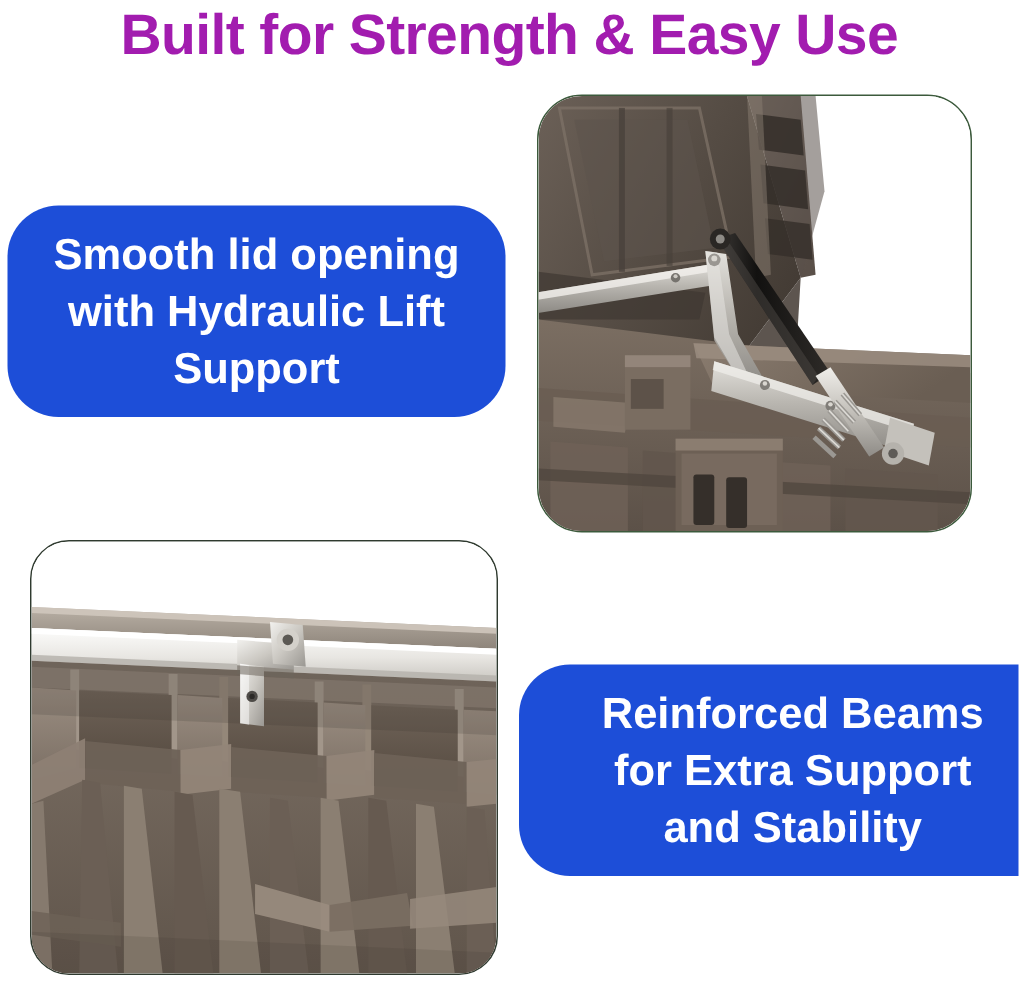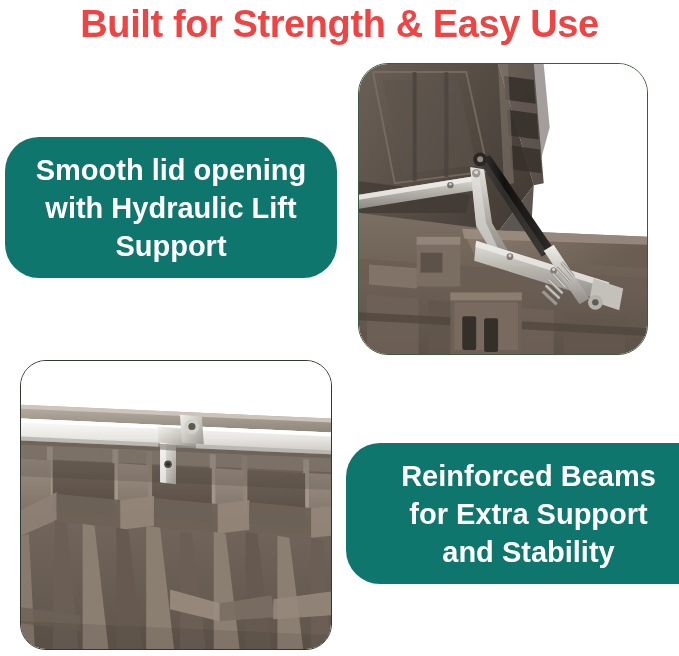--- a/index.html
+++ b/index.html
@@ -15,32 +15,32 @@
     font-family: "Liberation Sans", sans-serif;
   }
 
   
   #page-title {
     position: absolute;
     left: 0;
     top: 2px;
     width: 679px;
     text-align: center;
-    color: #ef4444;
+    color: #a21caf;
     font-size: 38px;
     font-weight: bold;
     letter-spacing: -0.4px;
     line-height: 44px;
     white-space: nowrap;
   }
 
   
   .callout {
     position: absolute;
-    background: #0f766e;
+    background: #1d4ed8;
     color: #ffffff;
     font-weight: bold;
     text-align: center;
     display: flex;
     align-items: center;
     justify-content: center;
     box-sizing: border-box;
   }
   .callout .ctext {
     display: block;

